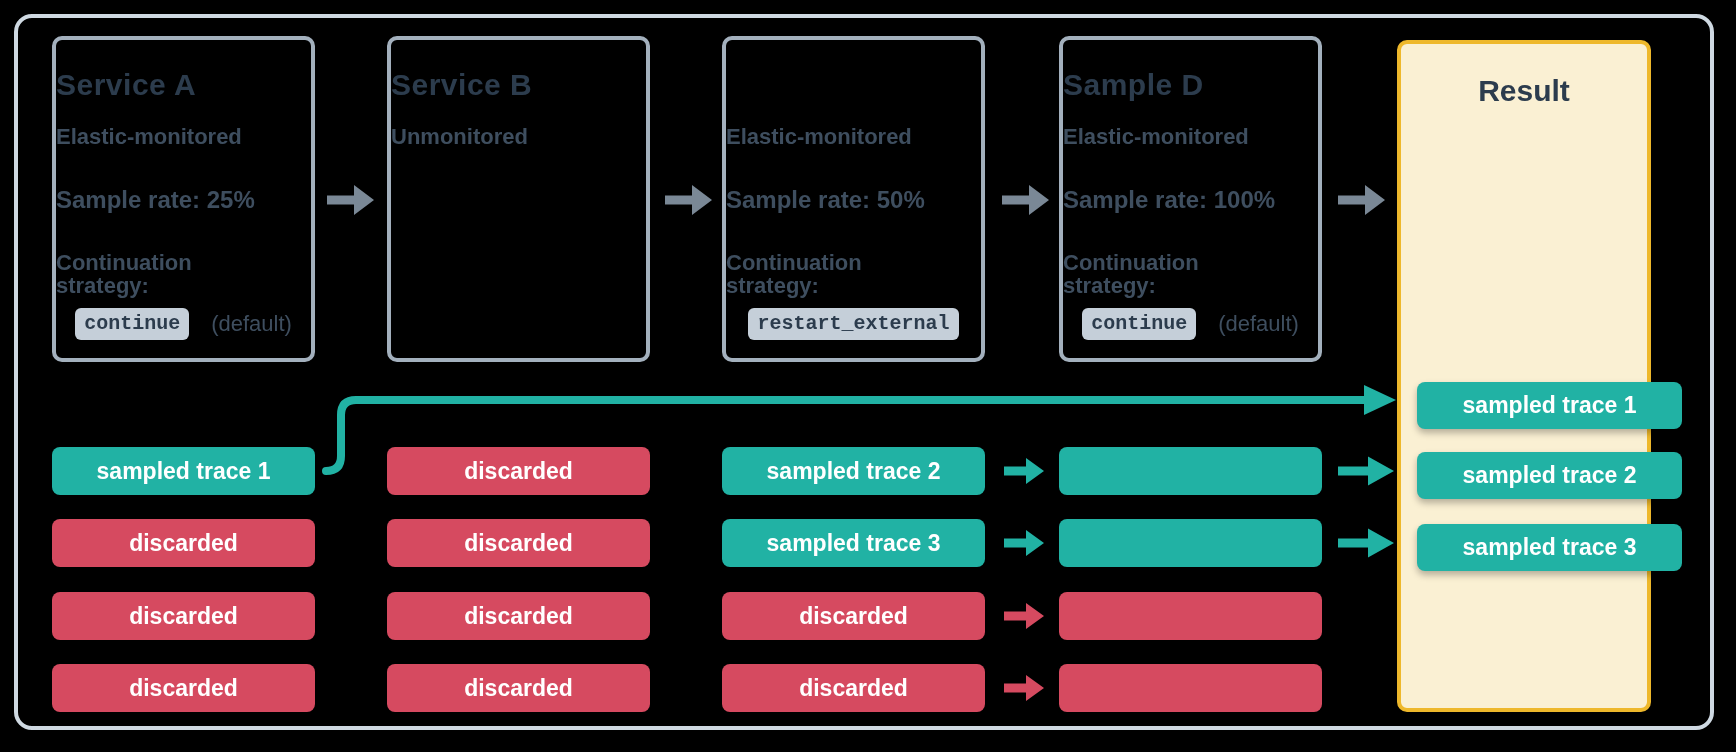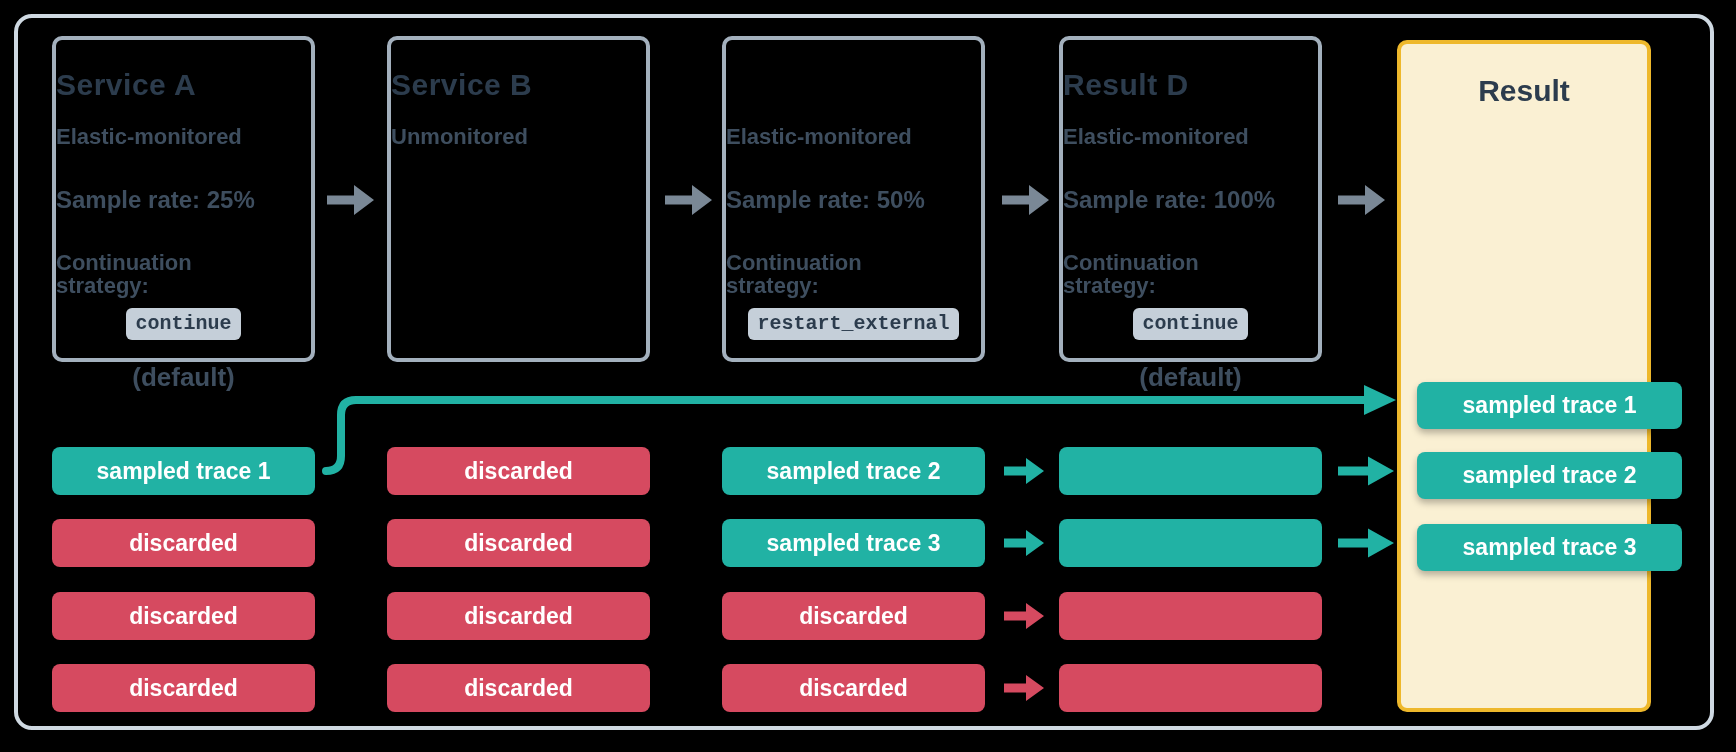--- a/index.html
+++ b/index.html
@@ -13,27 +13,27 @@
   }
   .svc-box{
     position:absolute;top:36px;width:263px;height:326px;box-sizing:border-box;
     border:4px solid var(--box-border);border-radius:10px;text-align:left;
   }
   .svc-title{position:absolute;left:0;right:0;top:28px;font-size:30px;font-weight:bold;color:var(--title-text);letter-spacing:.5px;}
   .svc-sub{position:absolute;left:0;right:0;top:84px;font-size:22px;font-weight:bold;color:var(--body-text);}
   .svc-rate{position:absolute;left:0;right:0;top:146px;font-size:24px;font-weight:bold;color:var(--body-text);}
   .svc-cont1{position:absolute;left:0;right:12px;top:210px;font-size:22px;font-weight:bold;color:var(--body-text);}
   .svc-cont2{position:absolute;left:0;right:0;top:233px;font-size:22px;font-weight:bold;color:var(--body-text);}
-  .svc-chiprow{position:absolute;left:0;right:0;top:268px;display:flex;align-items:center;justify-content:center;gap:22px;flex-direction:column;}
+  .svc-chiprow{position:absolute;left:0;right:0;top:268px;display:flex;align-items:center;justify-content:center;gap:22px;}
   .chip{
     background:var(--chip-bg);color:var(--title-text);border-radius:6px;
     font-family:"Liberation Mono","DejaVu Sans Mono",monospace;font-size:20px;font-weight:bold;
     padding:4px 9px;line-height:1.2;
   }
-  .chip-suffix{font-size:26px;font-weight:bold;color:var(--body-text);}
+  .chip-suffix{font-size:22px;font-weight:normal;color:var(--body-text);}
   .result-box{
     position:absolute;left:1397px;top:40px;width:254px;height:672px;box-sizing:border-box;
     background:var(--cream);border:4px solid var(--yellow-border);border-radius:10px;
   }
   .result-title{position:absolute;left:0;right:0;top:30px;text-align:center;font-size:30px;font-weight:bold;color:var(--title-text);}
   .pill{
     position:absolute;width:263px;height:48px;border-radius:8px;
     display:flex;align-items:center;justify-content:center;
     color:var(--pill-text);font-size:23px;font-weight:bold;
   }
@@ -79,21 +79,21 @@
     <div class="svc-sub">Elastic-monitored</div>
     <div class="svc-rate">Sample rate: 50%</div>
     <div class="svc-cont1">Continuation</div>
     <div class="svc-cont2">strategy:</div>
     <div class="svc-chiprow">
       <span class="chip">restart_external</span>
     </div>
   </div>
 
   <div class="svc-box" style="left:1059px;">
-    <div class="svc-title">Result D</div>
+    <div class="svc-title">Sample D</div>
     <div class="svc-sub">Elastic-monitored</div>
     <div class="svc-rate">Sample rate: 100%</div>
     <div class="svc-cont1">Continuation</div>
     <div class="svc-cont2">strategy:</div>
     <div class="svc-chiprow">
       <span class="chip">continue</span>
       <span class="chip-suffix">(default)</span>
     </div>
   </div>
 

